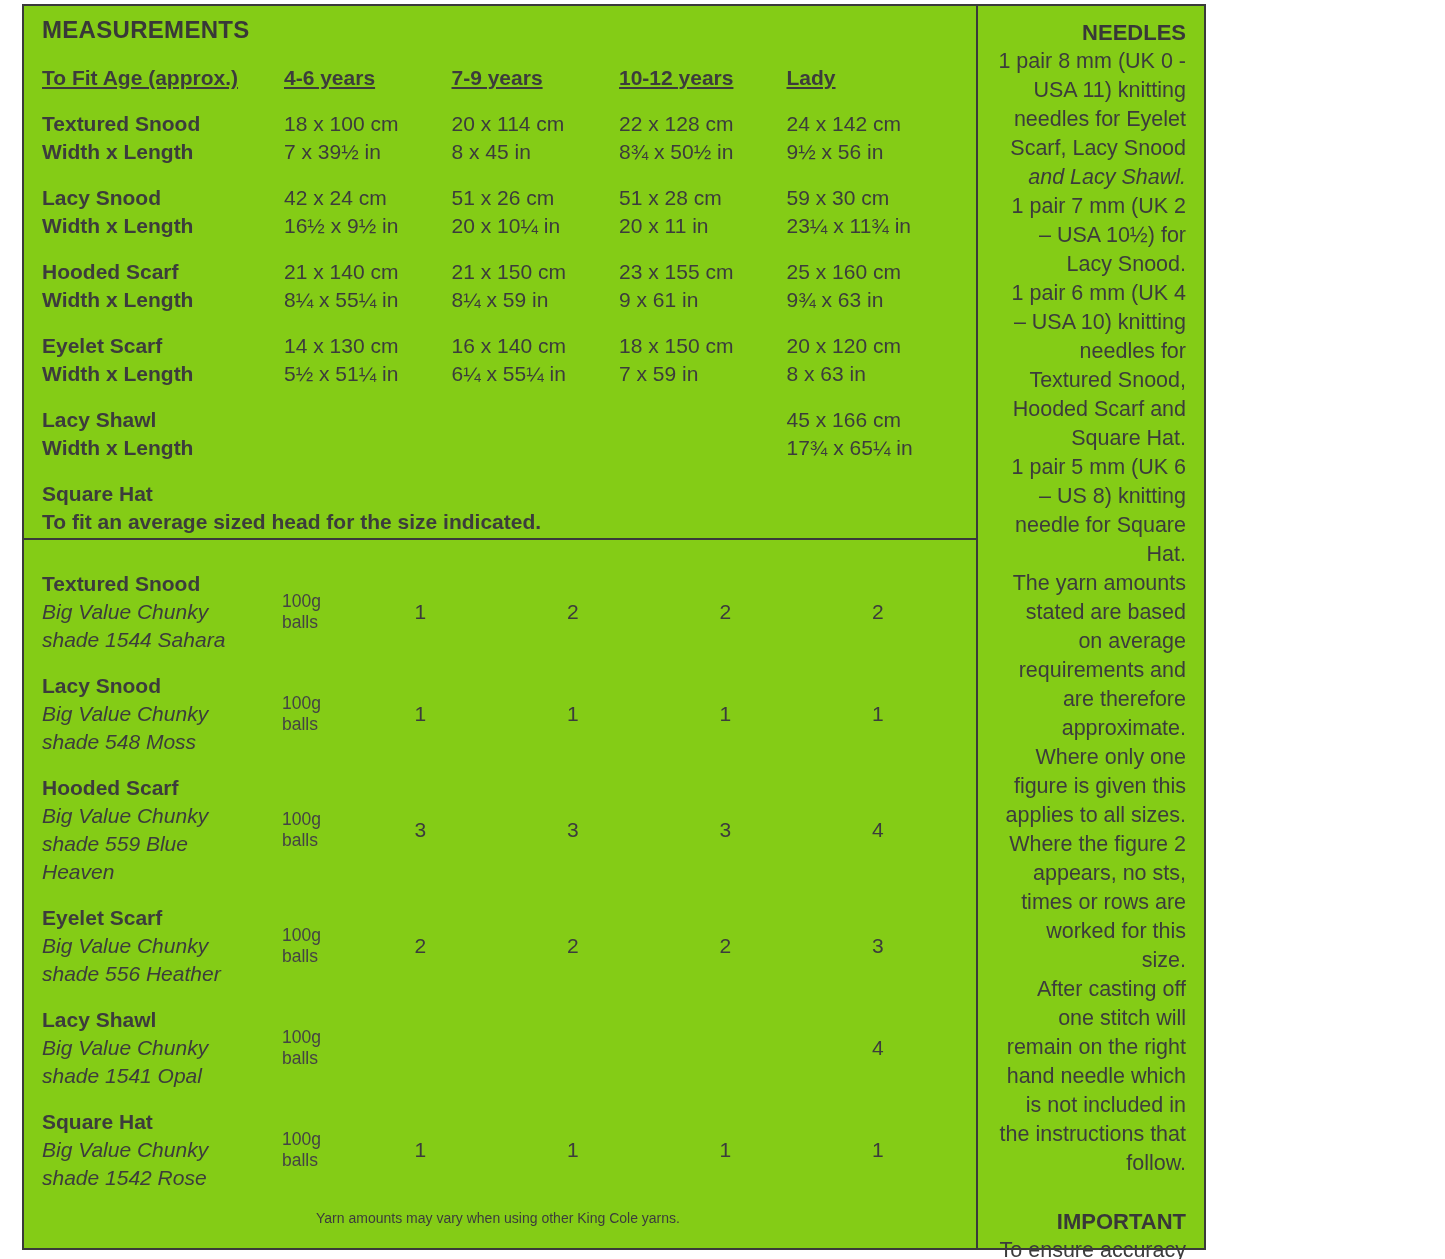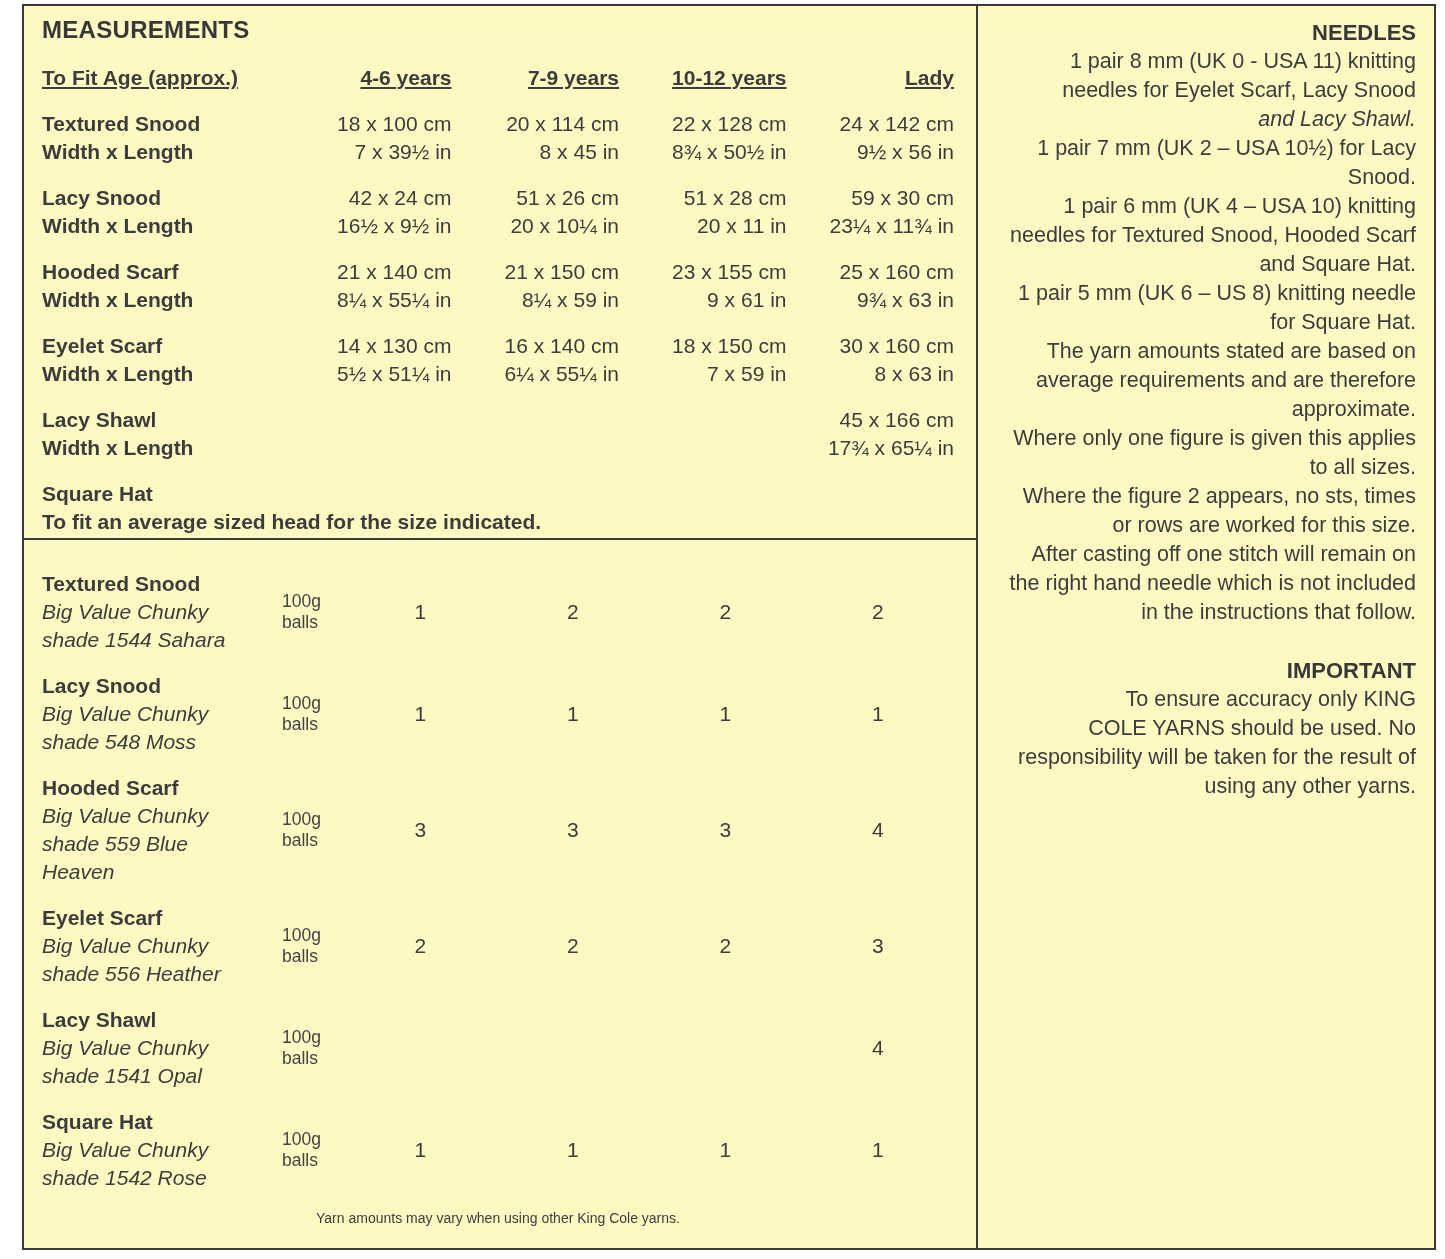--- a/index.html
+++ b/index.html
@@ -3,42 +3,42 @@
 <meta charset="utf-8">
 <style>
   html,body{margin:0;padding:0;background:#ffffff;}
   body{
     width:1445px;height:1259px;position:relative;
     font-family:"Liberation Sans", sans-serif;
     color:#3c3c3c;
     -webkit-font-smoothing:antialiased;
   }
   .sheet{
-    position:absolute;left:22px;top:4px;width:1414px;height:1246px;
-    border:2px solid #3a3a3a;background:#fef9c3;
+    position:absolute;left:22px;top:4px;width:1184px;height:1246px;
+    border:2px solid #3a3a3a;background:#84cc16;
     display:flex;box-sizing:border-box;
   }
   .left-col{
     width:954px;border-right:2px solid #3a3a3a;
     display:flex;flex-direction:column;box-sizing:border-box;
   }
   .meas{
     height:540px;border-bottom:2px solid #3a3a3a;
     padding:10px 22px 0 18px;box-sizing:border-box;
   }
   .heading{
     font-size:24px;font-weight:bold;color:#383838;margin:0;letter-spacing:.3px;
   }
   .mrow{
     display:grid;grid-template-columns:242px repeat(4,1fr);
     margin-top:18px;font-size:21px;line-height:28px;
   }
   .mrow.mheader{margin-top:20px;font-weight:bold;text-decoration:underline;}
   .rowlabel{font-weight:bold;}
-  .mcell{text-align:right;}
+  .mcell{text-align:left;}
   .ln{display:block;}
   .sq-note{font-weight:bold;font-size:21px;line-height:28px;margin-top:18px;}
   .sq-note .ln{display:block;}
   .yarn{
     flex:1;display:flex;flex-direction:column;
     padding:30px 22px 0 18px;box-sizing:border-box;
   }
   .yrow{
     display:grid;grid-template-columns:240px 62px repeat(4,1fr);
     align-items:center;margin-bottom:18px;
@@ -161,21 +161,21 @@
           </div>
         <div class="mcell">
             <span class="ln">16 x 140 cm</span>
             <span class="ln">6¼ x 55¼ in</span>
           </div>
         <div class="mcell">
             <span class="ln">18 x 150 cm</span>
             <span class="ln">7 x 59 in</span>
           </div>
         <div class="mcell">
-            <span class="ln">30 x 160 cm</span>
+            <span class="ln">20 x 120 cm</span>
             <span class="ln">8 x 63 in</span>
           </div>
       </div>
 
       <div class="mrow">
         <div class="rowlabel">
           <span class="ln">Lacy Shawl</span>
           <span class="ln">Width x Length</span>
         </div>
         <div class="mcell">

